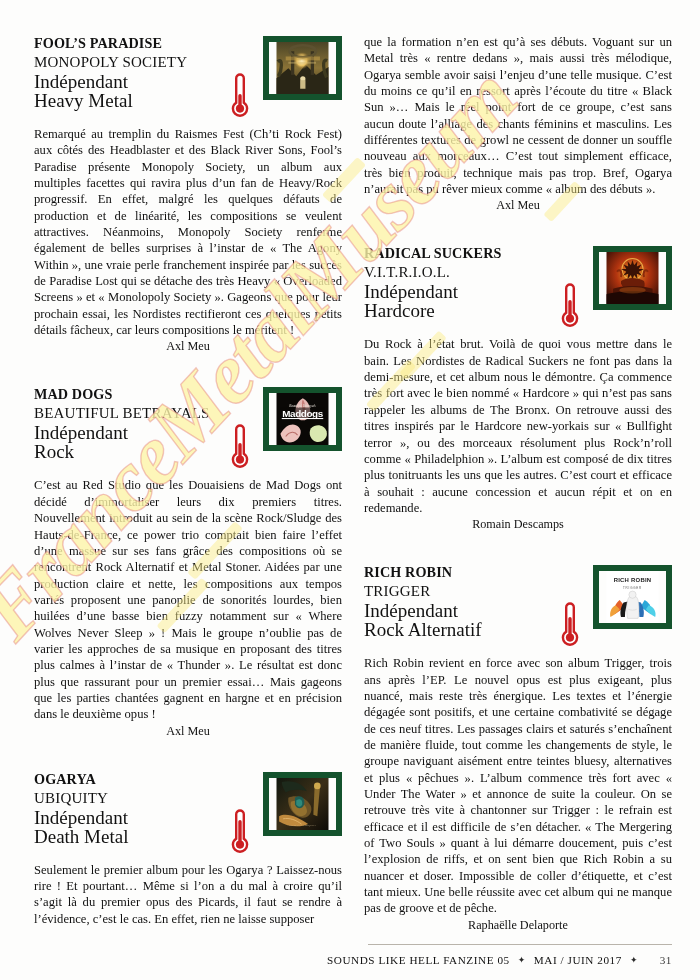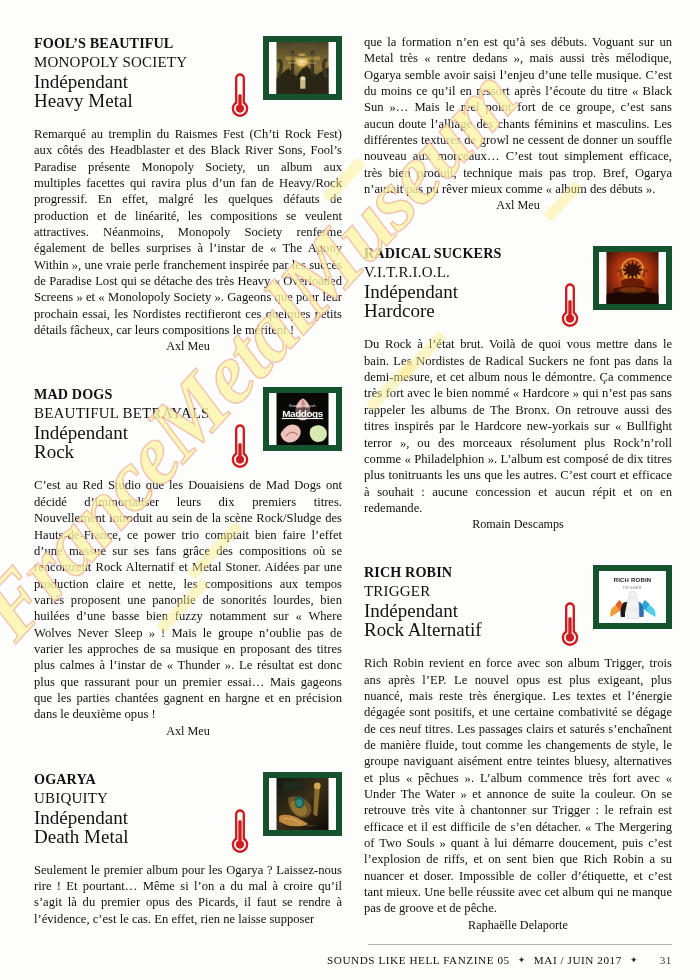--- a/index.html
+++ b/index.html
@@ -144,21 +144,21 @@
 <body>
 
 <div class="page">
 
   <div class="columns">
 
     <div class="col">
 
       <div class="review">
         <div class="rev-head">
-          <p class="band">FOOL’S BEAUTIFUL</p>
+          <p class="band">FOOL’S PARADISE</p>
           <p class="album">MONOPOLY SOCIETY</p>
           <p class="label">Indépendant</p>
           <p class="genre">Heavy Metal</p>
 
           <div class="thermo" style="left:197px;top:38px;">
             <svg viewBox="0 0 18 52" xmlns="http://www.w3.org/2000/svg">
               <path d="M9 2.5c-2.1 0-3.8 1.7-3.8 3.8v24.4c-2 1.2-3.3 3.4-3.3 5.9 0 3.9 3.2 7.1 7.1 7.1s7.1-3.2 7.1-7.1c0-2.5-1.3-4.7-3.3-5.9V6.3C12.8 4.2 11.1 2.5 9 2.5z" fill="#ffffff" stroke="#cc1f22" stroke-width="2.4"></path>
               <circle cx="9" cy="36.6" r="4.1" fill="#cc1f22"></circle>
               <rect x="7.3" y="22" width="3.4" height="15" rx="1.7" fill="#cc1f22"></rect>
             </svg>

